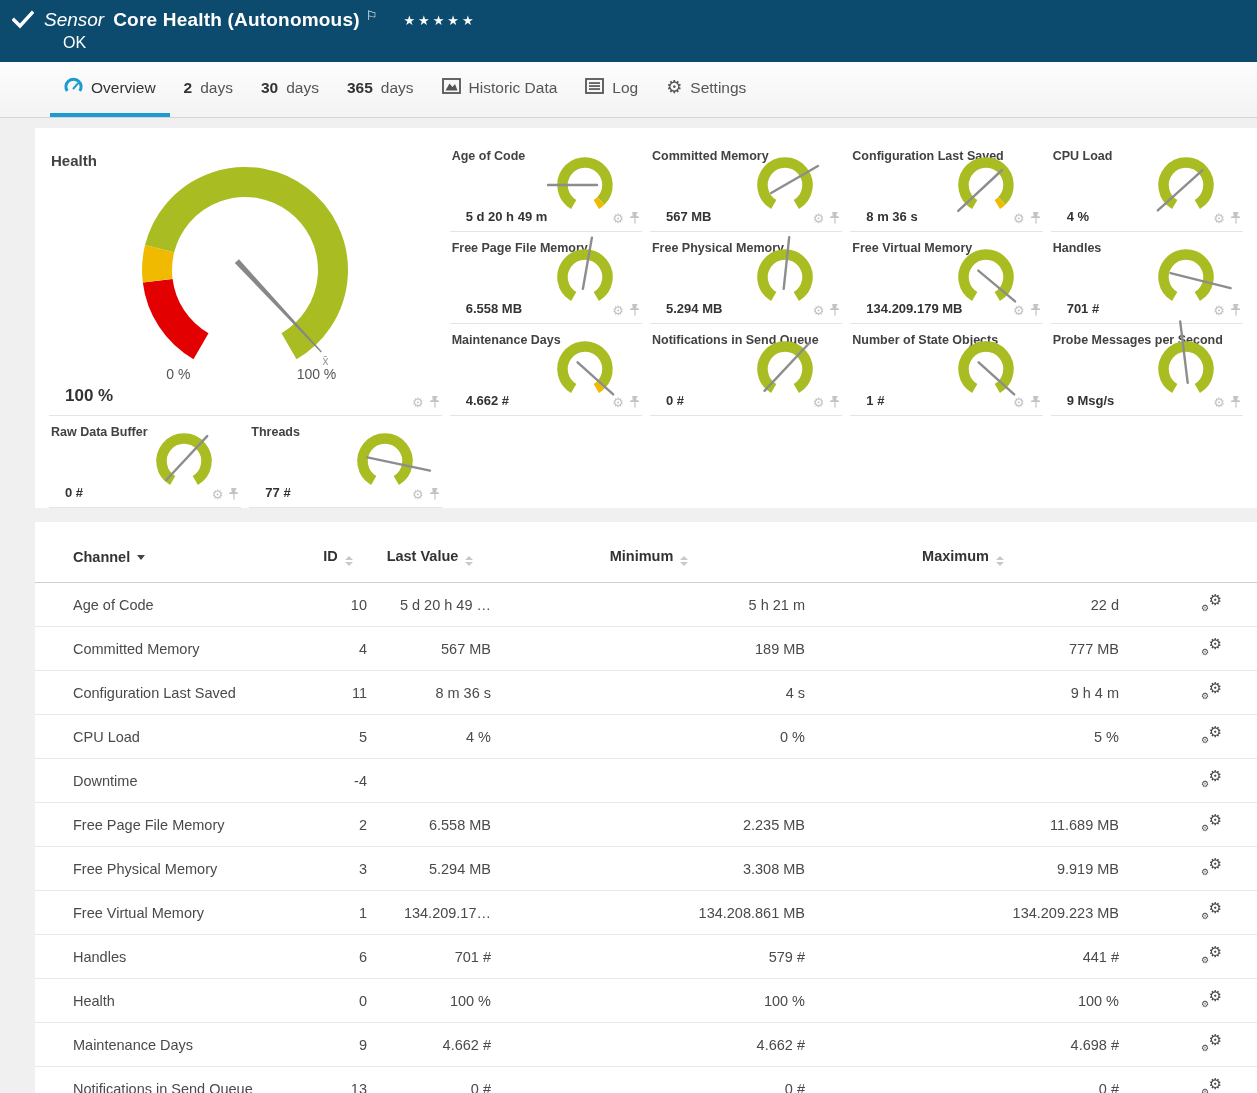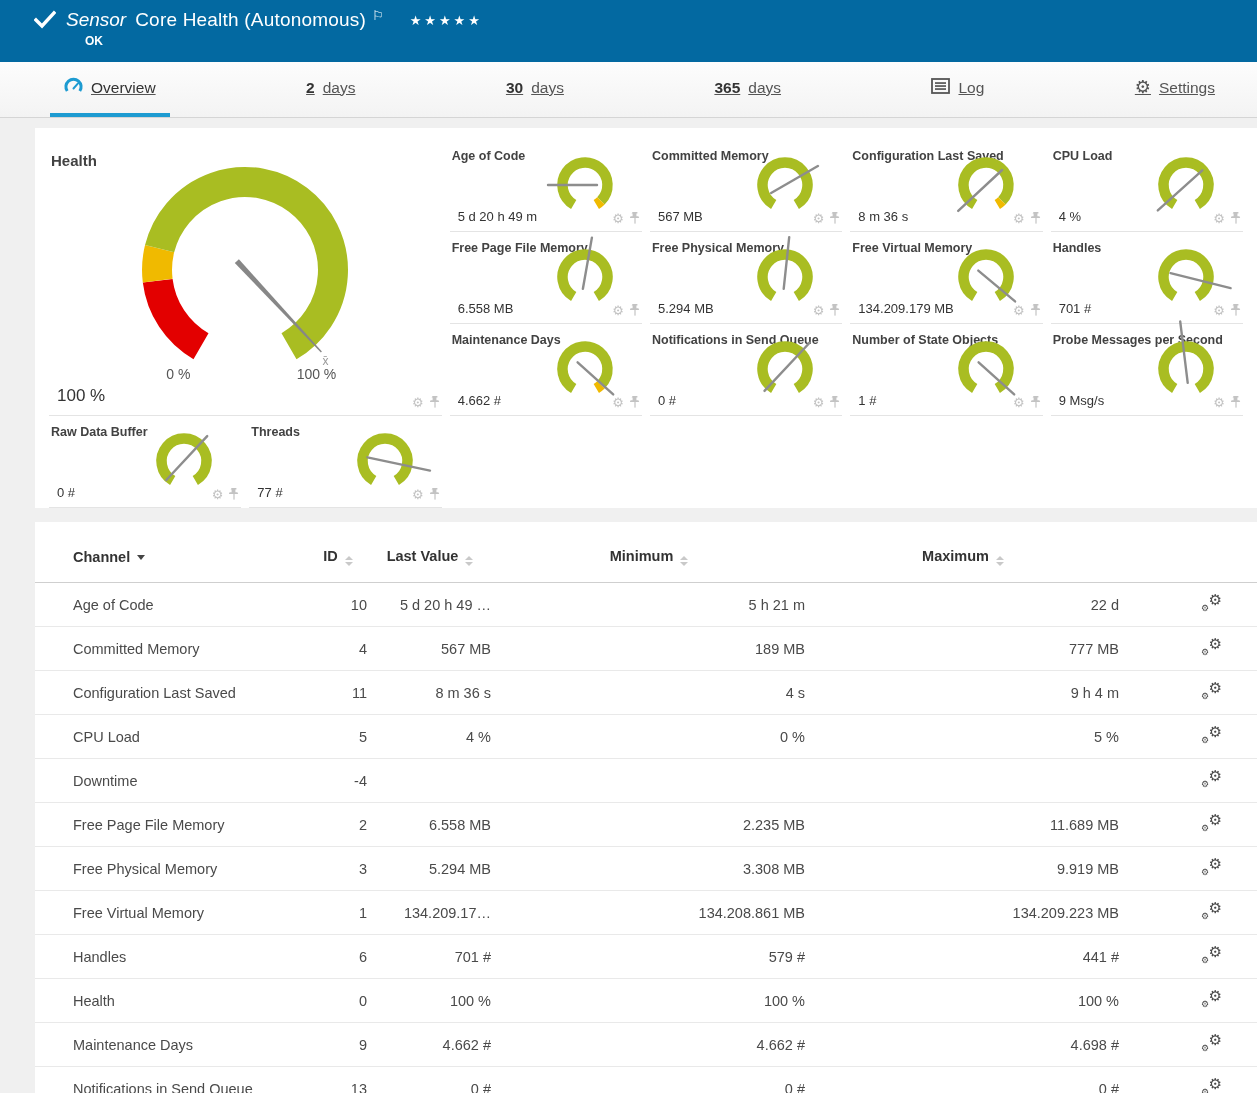--- a/index.html
+++ b/index.html
@@ -2,43 +2,43 @@
 <html><head>
 <meta charset="utf-8">
 <style>
   html,body{margin:0;padding:0;}
   body{
     width:1257px;height:1093px;overflow:hidden;background:#f0f0f0;
     font-family:"Liberation Sans",sans-serif;color:#444;
     -webkit-font-smoothing:antialiased;
   }
   
-  .banner{height:62px;background:#0369a1;color:#fff;padding-left:22px;}
+  .banner{height:62px;background:#0c4a6e;color:#fff;}
   .banner-row1{display:flex;align-items:center;padding:9px 0 0 12px;}
   .banner .check{display:flex;align-items:center;}
   .banner .kind{font-style:italic;font-size:19px;margin:0 9px 0 10px;}
-  .banner .title{font-weight:normal;font-size:19px;letter-spacing:.2px;}
+  .banner .title{font-weight:bold;font-size:19px;letter-spacing:.2px;}
   .banner .flag{font-size:13px;margin-left:6px;align-self:flex-start;line-height:1;cursor:pointer;}
   .banner .stars{margin-left:26px;font-size:13px;letter-spacing:3px;cursor:pointer;}
-  .banner-row2{padding:3px 0 0 63px;font-weight:bold;font-size:12px;}
+  .banner-row2{padding:3px 0 0 63px;font-weight:normal;font-size:16px;}
   
   .tabs{height:55px;background:linear-gradient(#fdfdfd,#f3f3f3);border-bottom:1px solid #d5d5d5;
-    display:flex;justify-content:space-between;padding:0 28px 0 50px;font-size:15.5px;color:#555;text-decoration:underline;}
+    display:flex;padding:0 28px 0 50px;font-size:15.5px;color:#555;}
   .tab{display:flex;align-items:center;gap:8px;padding:0 14px;cursor:pointer;border-bottom:4px solid transparent;box-sizing:border-box;}
   .tab.active{border-bottom-color:#1d9bd1;color:#333;}
   .tab .tab-num{font-weight:bold;color:#333;}
   .tab .gearglyph{font-size:18px;color:#555;line-height:1;}
   
   main{padding:10px 0 0 35px;}
   .panel{background:#fff;}
   .gpanel{padding:12px 14px 0 14px;}
   .grid{display:grid;grid-template-columns:repeat(6,1fr);grid-auto-rows:92px;column-gap:8px;}
   .cell{position:relative;border-bottom:1px solid #e4e4e4;}
   .gtitle{position:absolute;top:9px;left:2px;font-size:12.5px;font-weight:bold;color:#424242;white-space:nowrap;}
-  .gvalue{position:absolute;bottom:7px;left:8px;font-size:13px;font-weight:normal;color:#333;white-space:nowrap;}
+  .gvalue{position:absolute;bottom:7px;left:16px;font-size:13px;font-weight:bold;color:#333;white-space:nowrap;}
   .cell svg.gauge{position:absolute;top:13px;right:18px;overflow:visible;}
   .gicons{position:absolute;bottom:6px;right:2px;display:flex;gap:6px;align-items:flex-end;}
   .gicons .g{font-size:13px;line-height:1;color:#c3c3c3;cursor:pointer;}
   .gicons .pin{cursor:pointer;display:flex;}
   
   .health{grid-column:1 / span 2;grid-row:1 / span 3;}
   .health .gtitle{font-size:15px;top:12px;}
   .health .gvalue{font-size:17px;bottom:9px;}
   .gauge-wrap{position:absolute;top:30px;left:50%;transform:translateX(-50%);width:230px;}
   .gauge-wrap svg{overflow:visible;display:block;}
@@ -98,20 +98,27 @@
       <span class="tab-num">30</span>
       <span>days</span>
     </div>
     <div class="tab">
       <span class="tab-num">365</span>
       <span>days</span>
     </div>
     <div class="tab">
       <span><svg width="19" height="16" viewBox="0 0 19 16">
           <rect x="1" y="1" width="17" height="14" fill="none" stroke="#555" stroke-width="1.8"></rect>
+          <path d="M3.5 12.5 L7.5 5.5 L10.5 9 L13 6 L15.5 12.5 Z" fill="#555"></path>
+        </svg></span>
+      <span>Historic Data</span>
+    </div>
+    <div class="tab">
+      <span><svg width="19" height="16" viewBox="0 0 19 16">
+          <rect x="1" y="1" width="17" height="14" fill="none" stroke="#555" stroke-width="1.8"></rect>
           <rect x="4" y="4.2" width="11" height="1.7" fill="#555"></rect>
           <rect x="4" y="7.2" width="11" height="1.7" fill="#555"></rect>
           <rect x="4" y="10.2" width="11" height="1.7" fill="#555"></rect>
         </svg></span>
       <span>Log</span>
     </div>
     <div class="tab">
       <span><span class="gearglyph">⚙</span></span>
       <span>Settings</span>
     </div>

